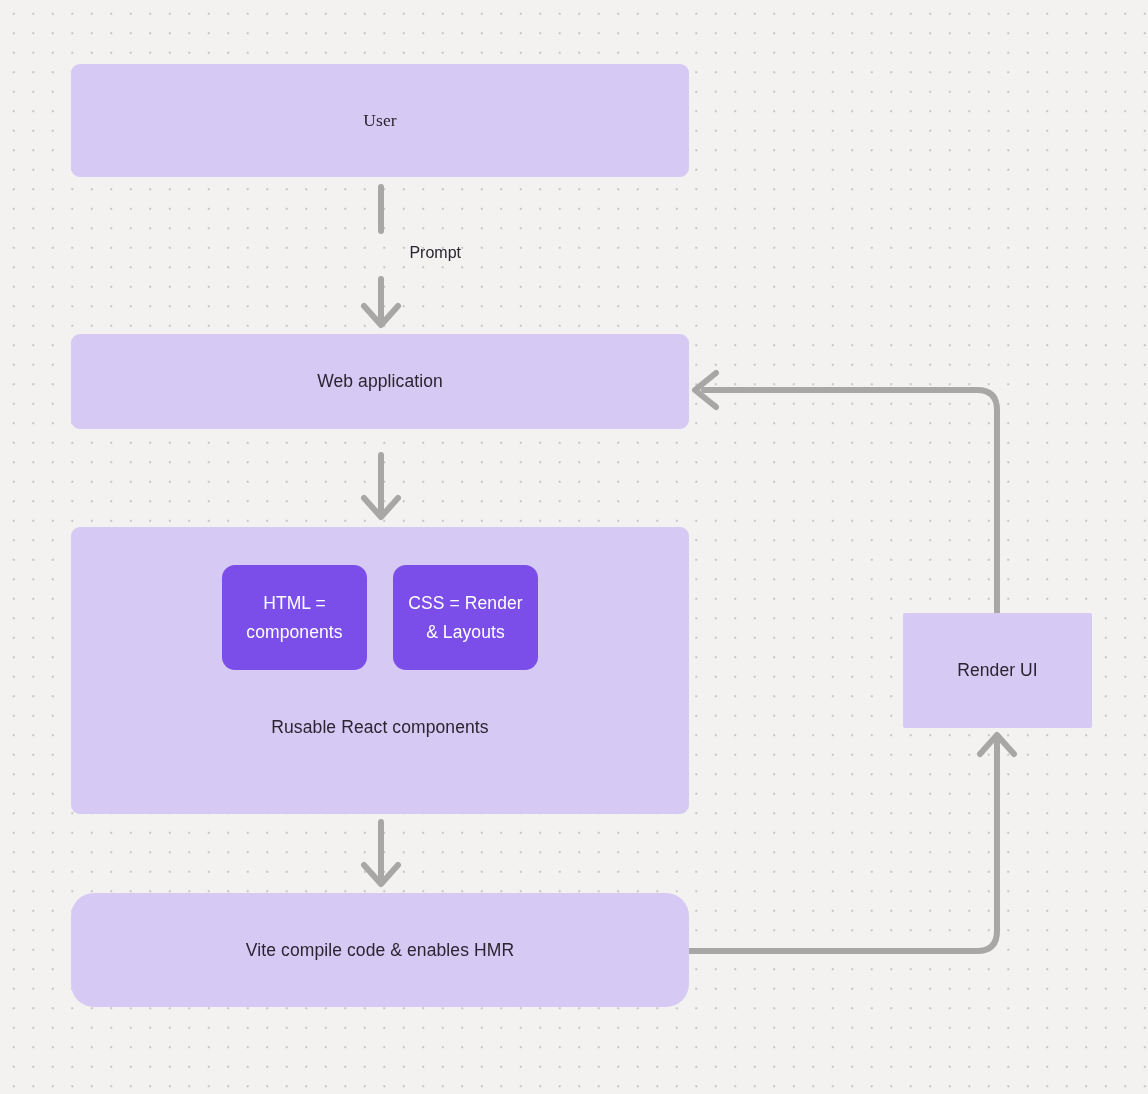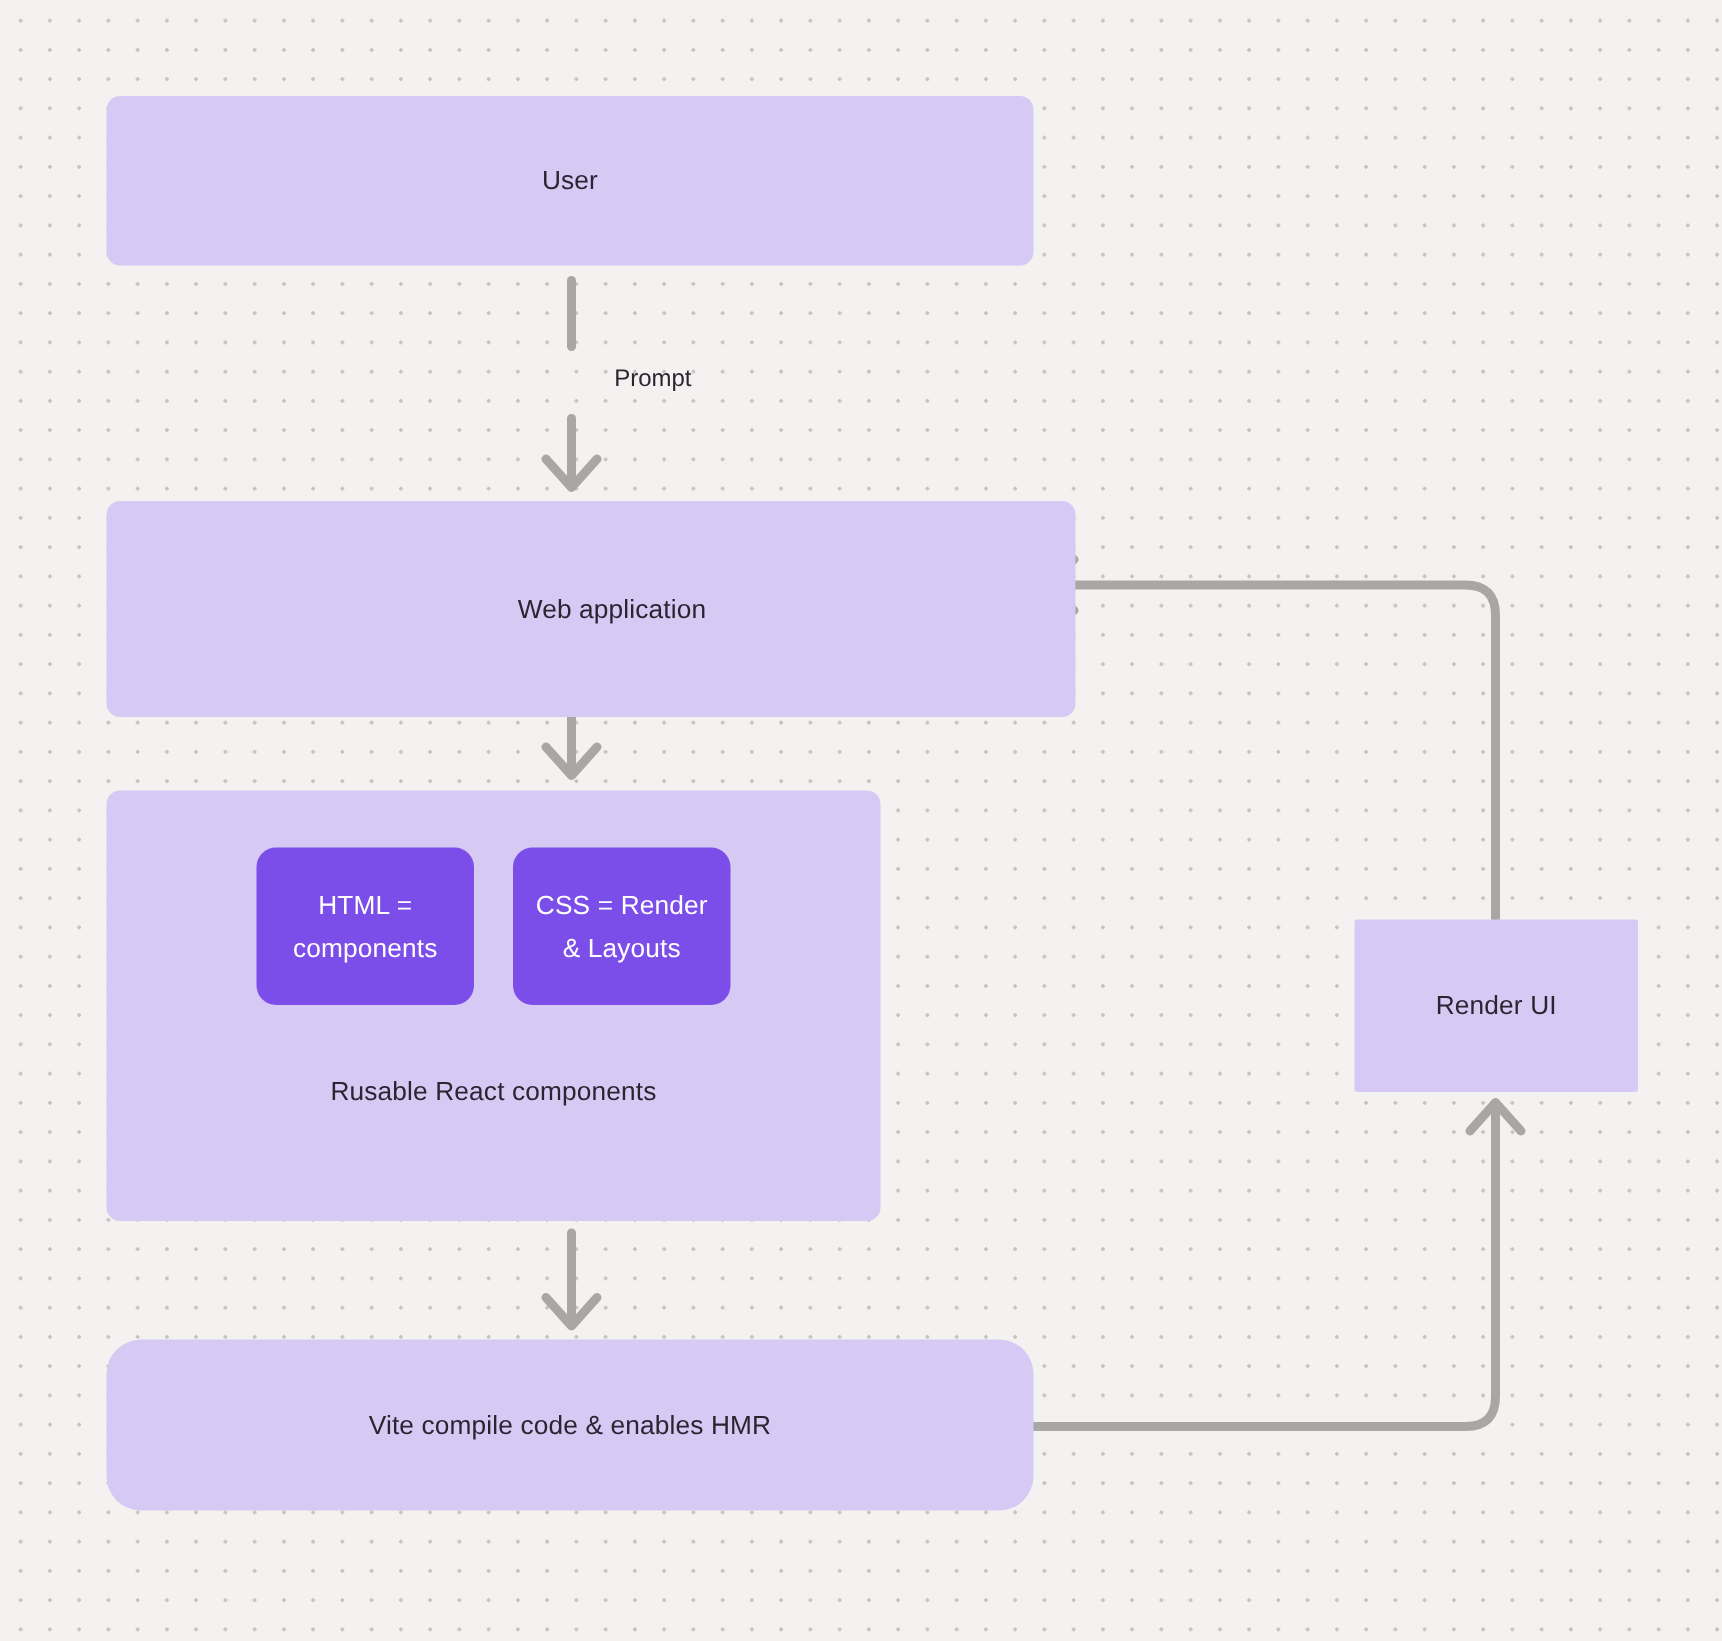--- a/index.html
+++ b/index.html
@@ -36,23 +36,23 @@
     background: #d6c9f3;
     border-radius: 9px;
     display: flex;
     align-items: center;
     justify-content: center;
     color: #2a2530;
     font-size: 17.5px;
     letter-spacing: 0.1px;
     z-index: 2;
   }
-  .node-user        { left: 71px;  top: 64px;  width: 618px; height: 113px; }
-  .node-webapp      { left: 71px;  top: 334px; width: 618px; height: 144px; padding-left: 28px; }
-  .node-group       { left: 71px;  top: 527px; width: 516px; height: 287px; display: block; }
+  .node-user        { left: 71px;  top: 64px;  width: 618px; height: 113px; font-family: Liberation Serif, serif; }
+  .node-webapp      { left: 71px;  top: 334px; width: 618px; height: 95px; }
+  .node-group       { left: 71px;  top: 527px; width: 618px; height: 287px; display: block; }
   .node-vite        { left: 71px;  top: 893px; width: 618px; height: 114px; border-radius: 23px; }
   .node-renderui    { left: 903px; top: 613px; width: 189px; height: 115px; border-radius: 2px; }
 
   .group-row {
     position: absolute;
     left: 0; top: 38px;
     width: 100%;
     display: flex;
     justify-content: center;
     gap: 26px;

